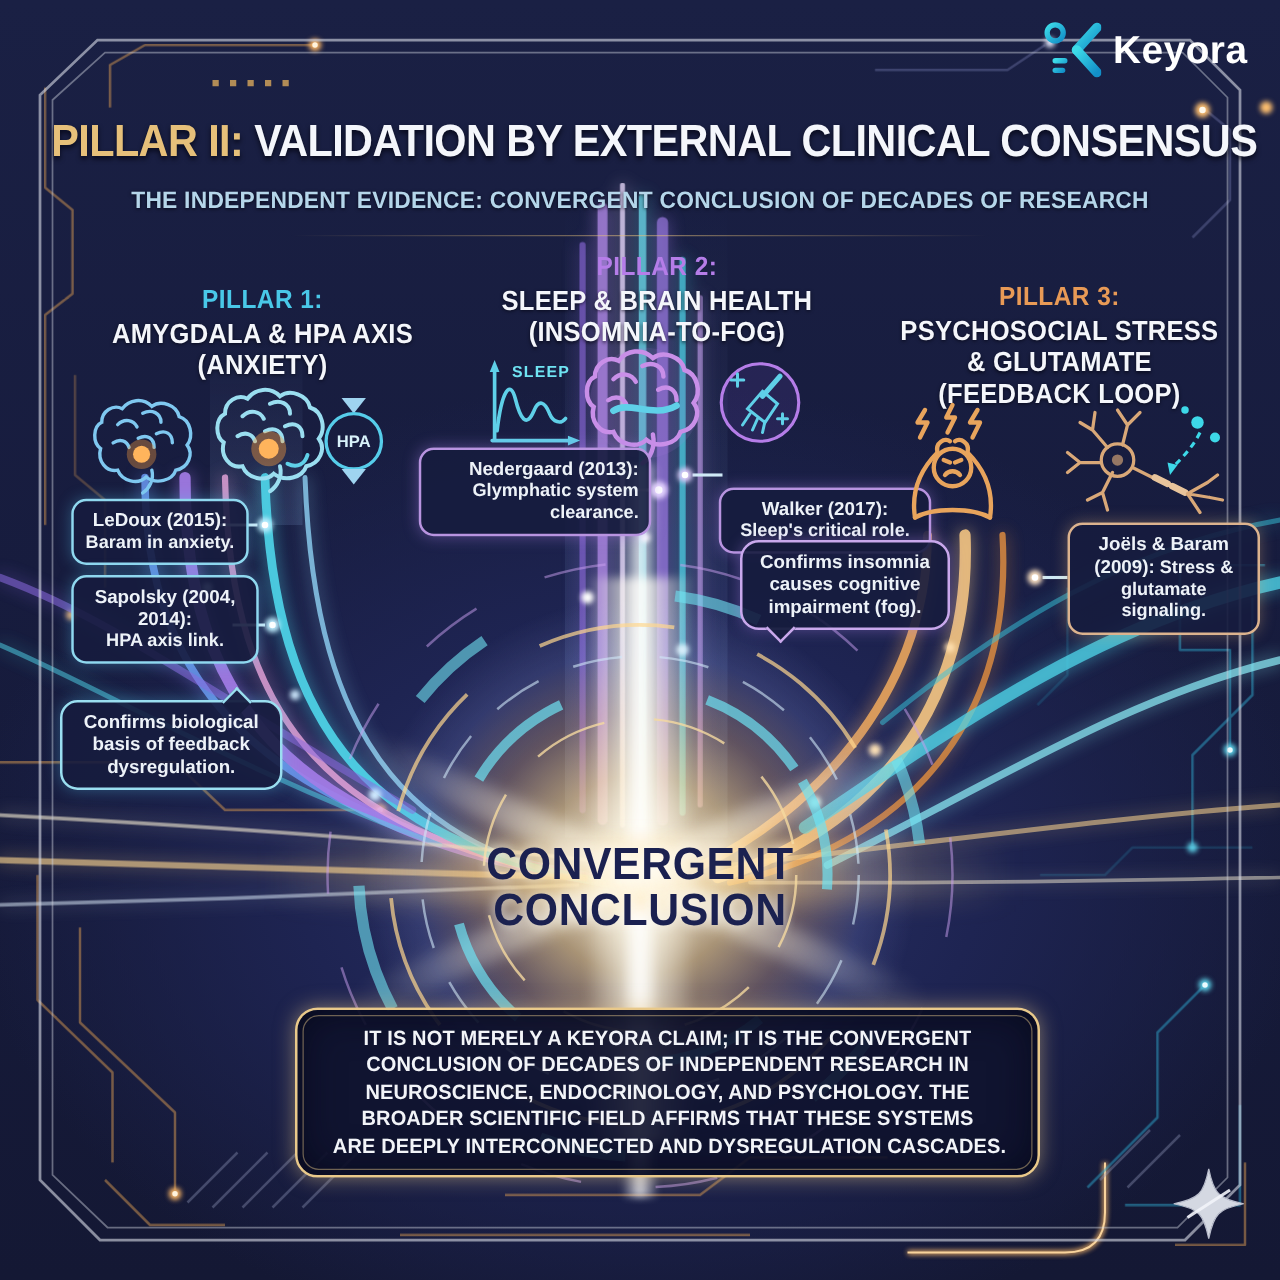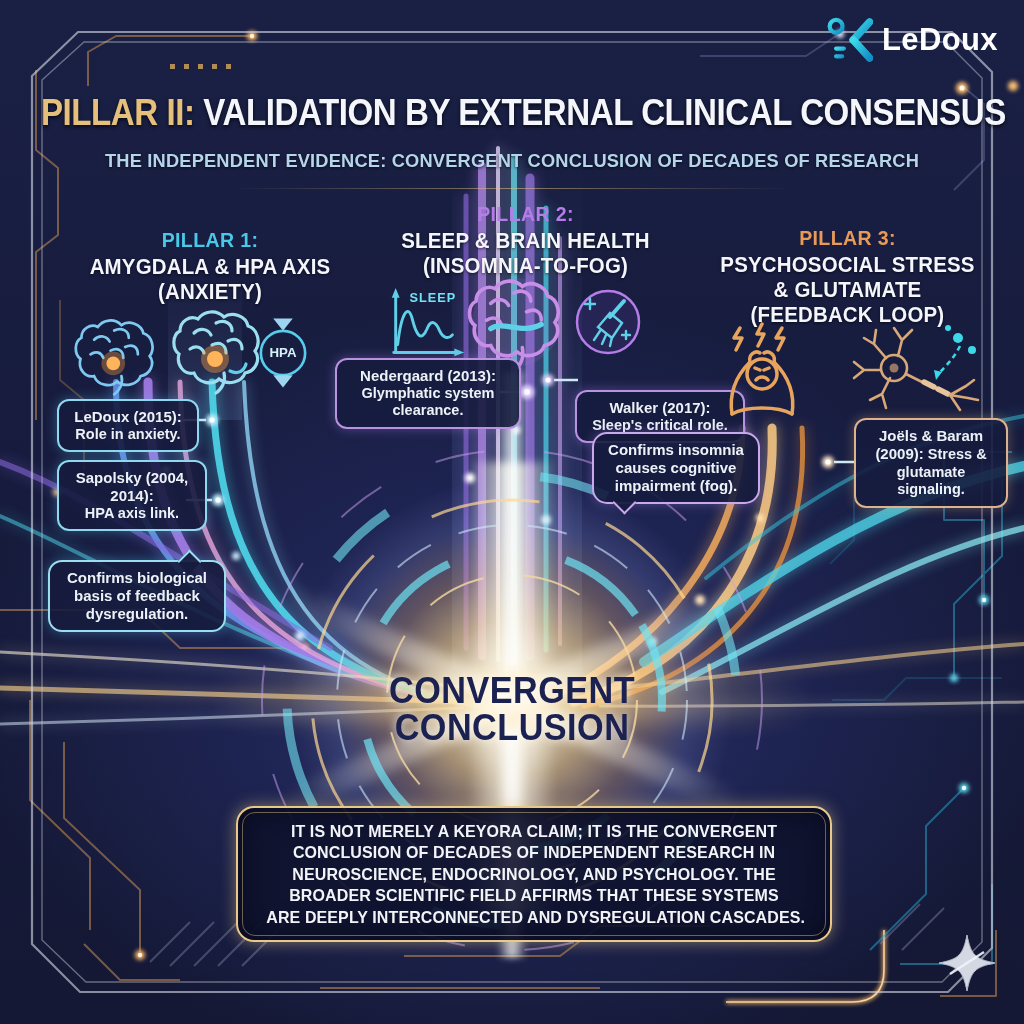--- a/index.html
+++ b/index.html
@@ -261,21 +261,21 @@
             <stop offset="1" stop-color="#128fc8"></stop>
         </linearGradient>
       </defs>
       <circle cx="13" cy="12" r="7.5" fill="none" stroke="url(#tg)" stroke-width="5"></circle>
       <path d="M13,20 V49" stroke="url(#tg)" stroke-width="6" stroke-linecap="round"></path>
       <path d="M13,38 H22 M13,47 H20" stroke="url(#tg)" stroke-width="5" stroke-linecap="round"></path>
       <path d="M30,6 V50" stroke="url(#tg)" stroke-width="9" stroke-linecap="round"></path>
       <path d="M33,28 L52,7" stroke="url(#tg)" stroke-width="9" stroke-linecap="round"></path>
       <path d="M33,28 L52,49" stroke="url(#tg)" stroke-width="9" stroke-linecap="round"></path>
     </svg>
-    <span class="logo-text">LeDoux</span>
+    <span class="logo-text">Keyora</span>
   </div>
 
   <div class="title">
     <span class="accent">PILLAR II:</span><span> VALIDATION BY EXTERNAL CLINICAL CONSENSUS</span>
   </div>
   <div class="subtitle">THE INDEPENDENT EVIDENCE: CONVERGENT CONCLUSION OF DECADES OF RESEARCH</div>
   <div class="divider"></div>
 
   <div class="pillar-head" style="left:70px;top:228px;width:280px;">
     <div class="ph c-cyan">PILLAR 1:</div>
@@ -306,21 +306,21 @@
 
   <svg class="icon" style="left:252px;top:310px;" width="62" height="86" viewBox="0 0 70 86">
     <polygon points="24,4 46,4 35,18" fill="#9fd4f0"></polygon>
     <circle cx="35" cy="43" r="25" fill="none" stroke="#56cdea" stroke-width="3"></circle>
     <text x="35" y="48" text-anchor="middle" font-size="15" font-weight="bold" fill="#d8f2fa">HPA</text>
     <polygon points="24,82 46,82 35,68" fill="#9fd4f0" transform="rotate(180 35 75)"></polygon>
   </svg>
 
   <div class="cite cyan" style="left:57px;top:399px;width:122px;">
     <div class="hd">LeDoux (2015):</div>
-    <div>Role in anxiety.</div>
+    <div>Baram in anxiety.</div>
   </div>
   <div class="cite cyan" style="left:57px;top:460px;width:130px;">
     <div class="hd">Sapolsky (2004, 2014):</div>
     <div>HPA axis link.</div>
   </div>
   <div class="cite cyan bubble tail-tr" style="left:48px;top:560px;width:158px;border-color:#9adef0;">Confirms biological basis of feedback dysregulation.</div>
 
   <div class="pillar-head" style="left:368px;top:202px;width:315px;">
     <div class="ph c-purple">PILLAR 2:</div>
     <div class="pt">SLEEP &amp; BRAIN HEALTH</div>
@@ -351,21 +351,21 @@
     <circle cx="36" cy="36" r="31" fill="rgba(120,80,200,.15)" stroke="#b57de8" stroke-width="2.5"></circle>
     <g fill="none" stroke="#5fd0e8" stroke-width="2.4" stroke-linecap="round">
       <path d="M18,13 V23 M13,18 H23"></path>
       <path d="M54,45 V53 M50,49 H58"></path>
       <path d="M52,15 L38,31" stroke-width="4"></path>
       <path d="M38,27 L50,37 L40,52 L26,41 Z"></path>
       <path d="M28,45 L22,54 M34,49 L30,58 M40,51 L38,60"></path>
     </g>
   </svg>
 
-  <div class="cite purple" style="left:335px;top:358px;width:166px;">
+  <div class="cite purple" style="left:335px;top:358px;width:166px;text-align:right;">
     <div class="hd">Nedergaard (2013):</div>
     <div>Glymphatic system clearance.</div>
   </div>
   <div class="cite purple" style="left:575px;top:354px;width:150px;margin-top:36px;">
     <div class="hd">Walker (2017):</div>
     <div>Sleep's critical role.</div>
   </div>
   <div class="cite purple bubble tail-bl" style="left:592px;top:432px;width:148px;border-color:#c9a8ec;border-radius:15px;">Confirms insomnia causes cognitive impairment (fog).</div>
 
   <div class="pillar-head" style="left:700px;top:226px;width:295px;">

